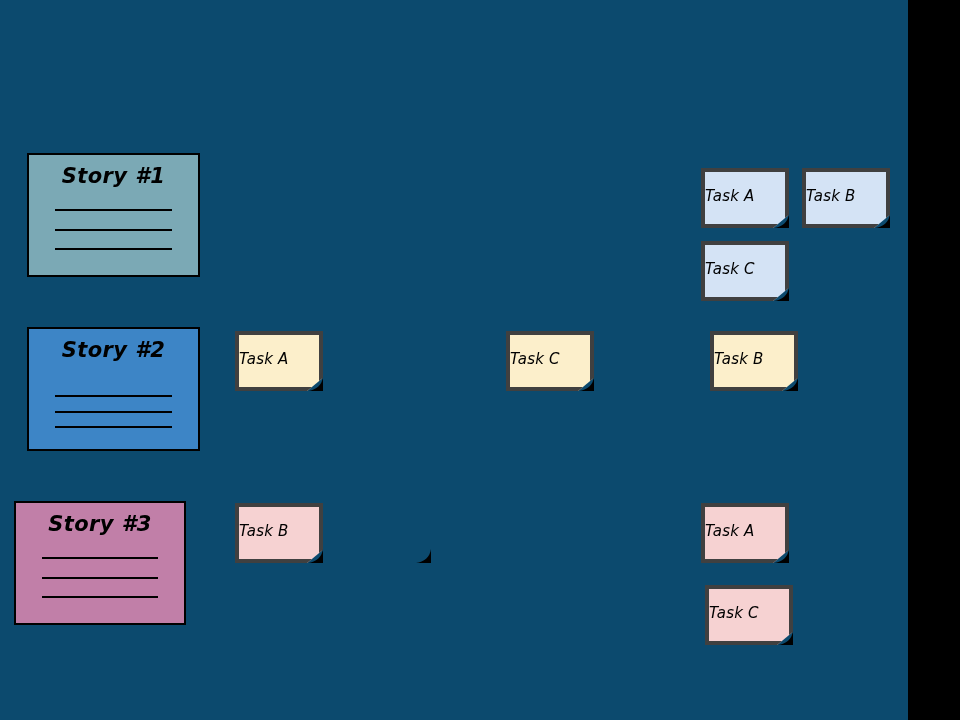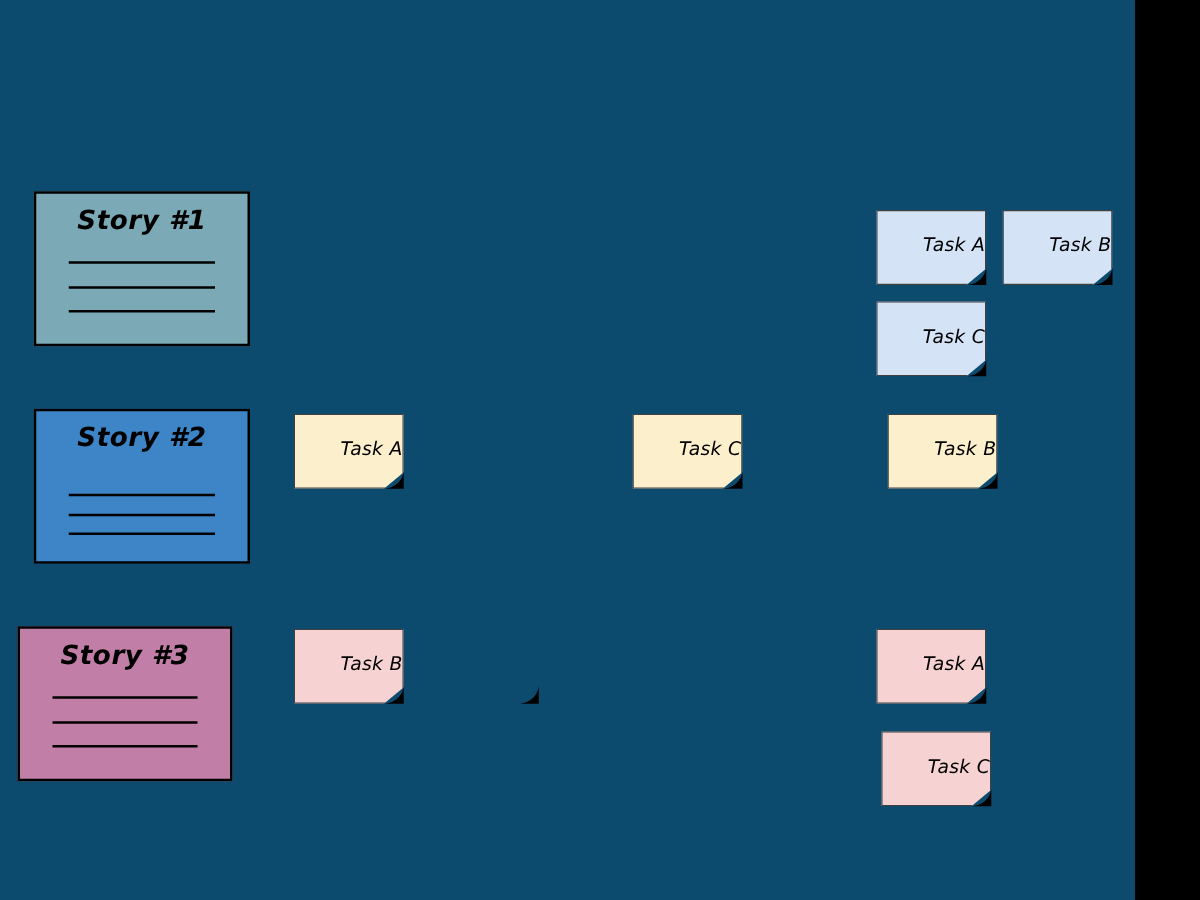--- a/index.html
+++ b/index.html
@@ -48,24 +48,24 @@
   .story-line {
     width: 69%;
     height: 0;
     border-top: 2px solid #000000;
   }
 
   
   .task-card {
     position: absolute;
     box-sizing: border-box;
-    border: 1px solid #404040;
+    border: 4px solid #404040;
     display: flex;
     align-items: center;
-    justify-content: flex-end;
+    justify-content: flex-start;
     
     clip-path: polygon(0% 0%, 100% 0%, 100% 78%, 82% 100%, 0% 100%);
   }
   .task-label {
     font-size: 15px;
     font-style: italic;
     font-weight: 500;
     color: #000000;
     white-space: nowrap;
     margin-bottom: 4px;

